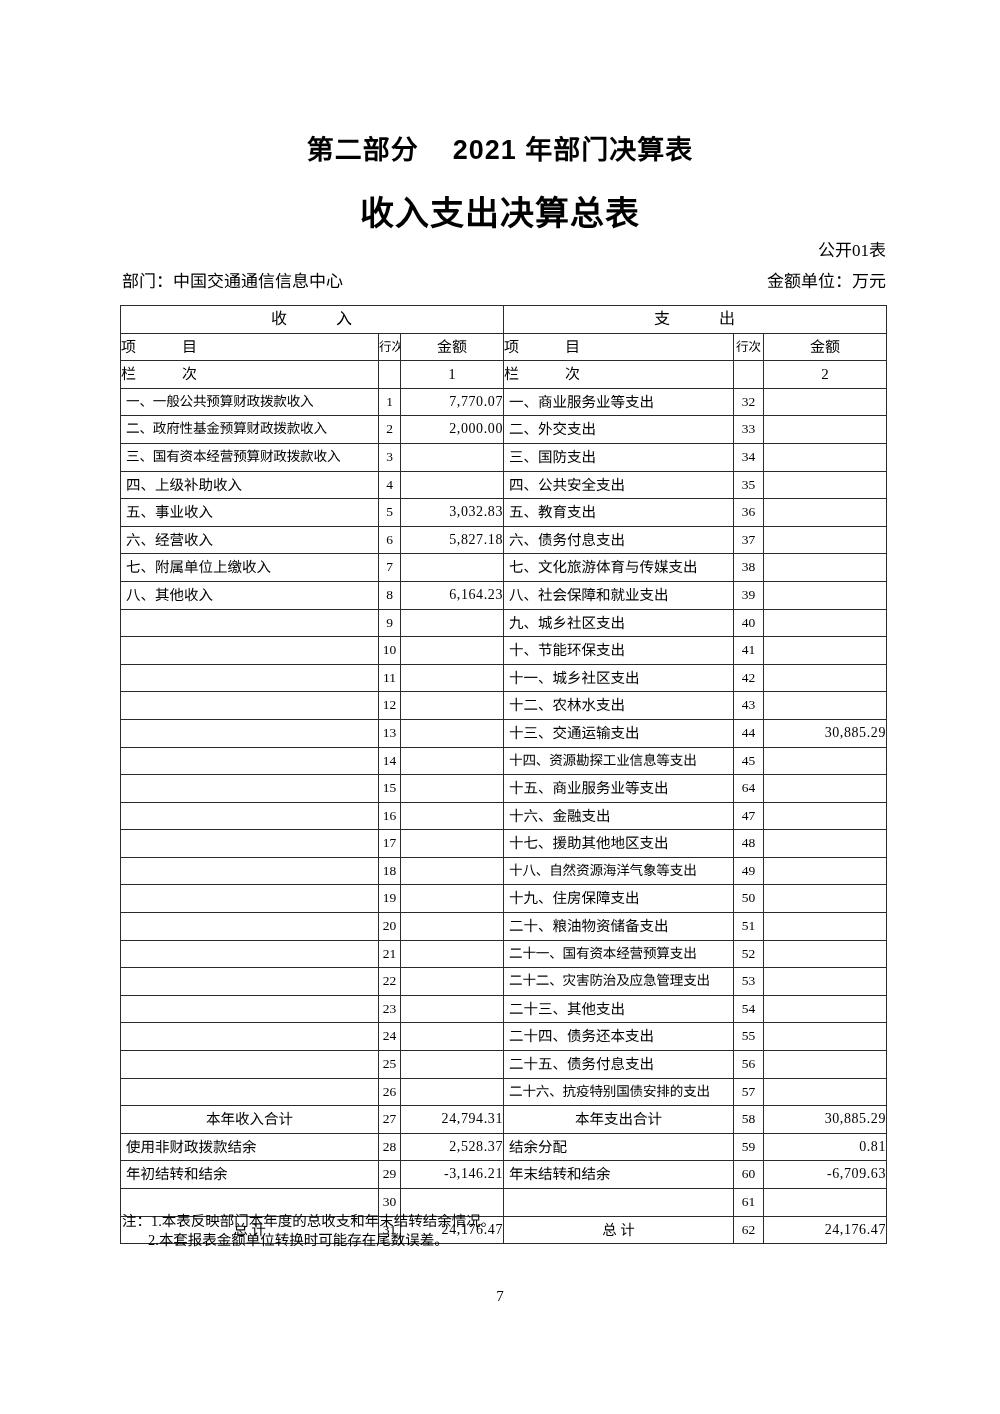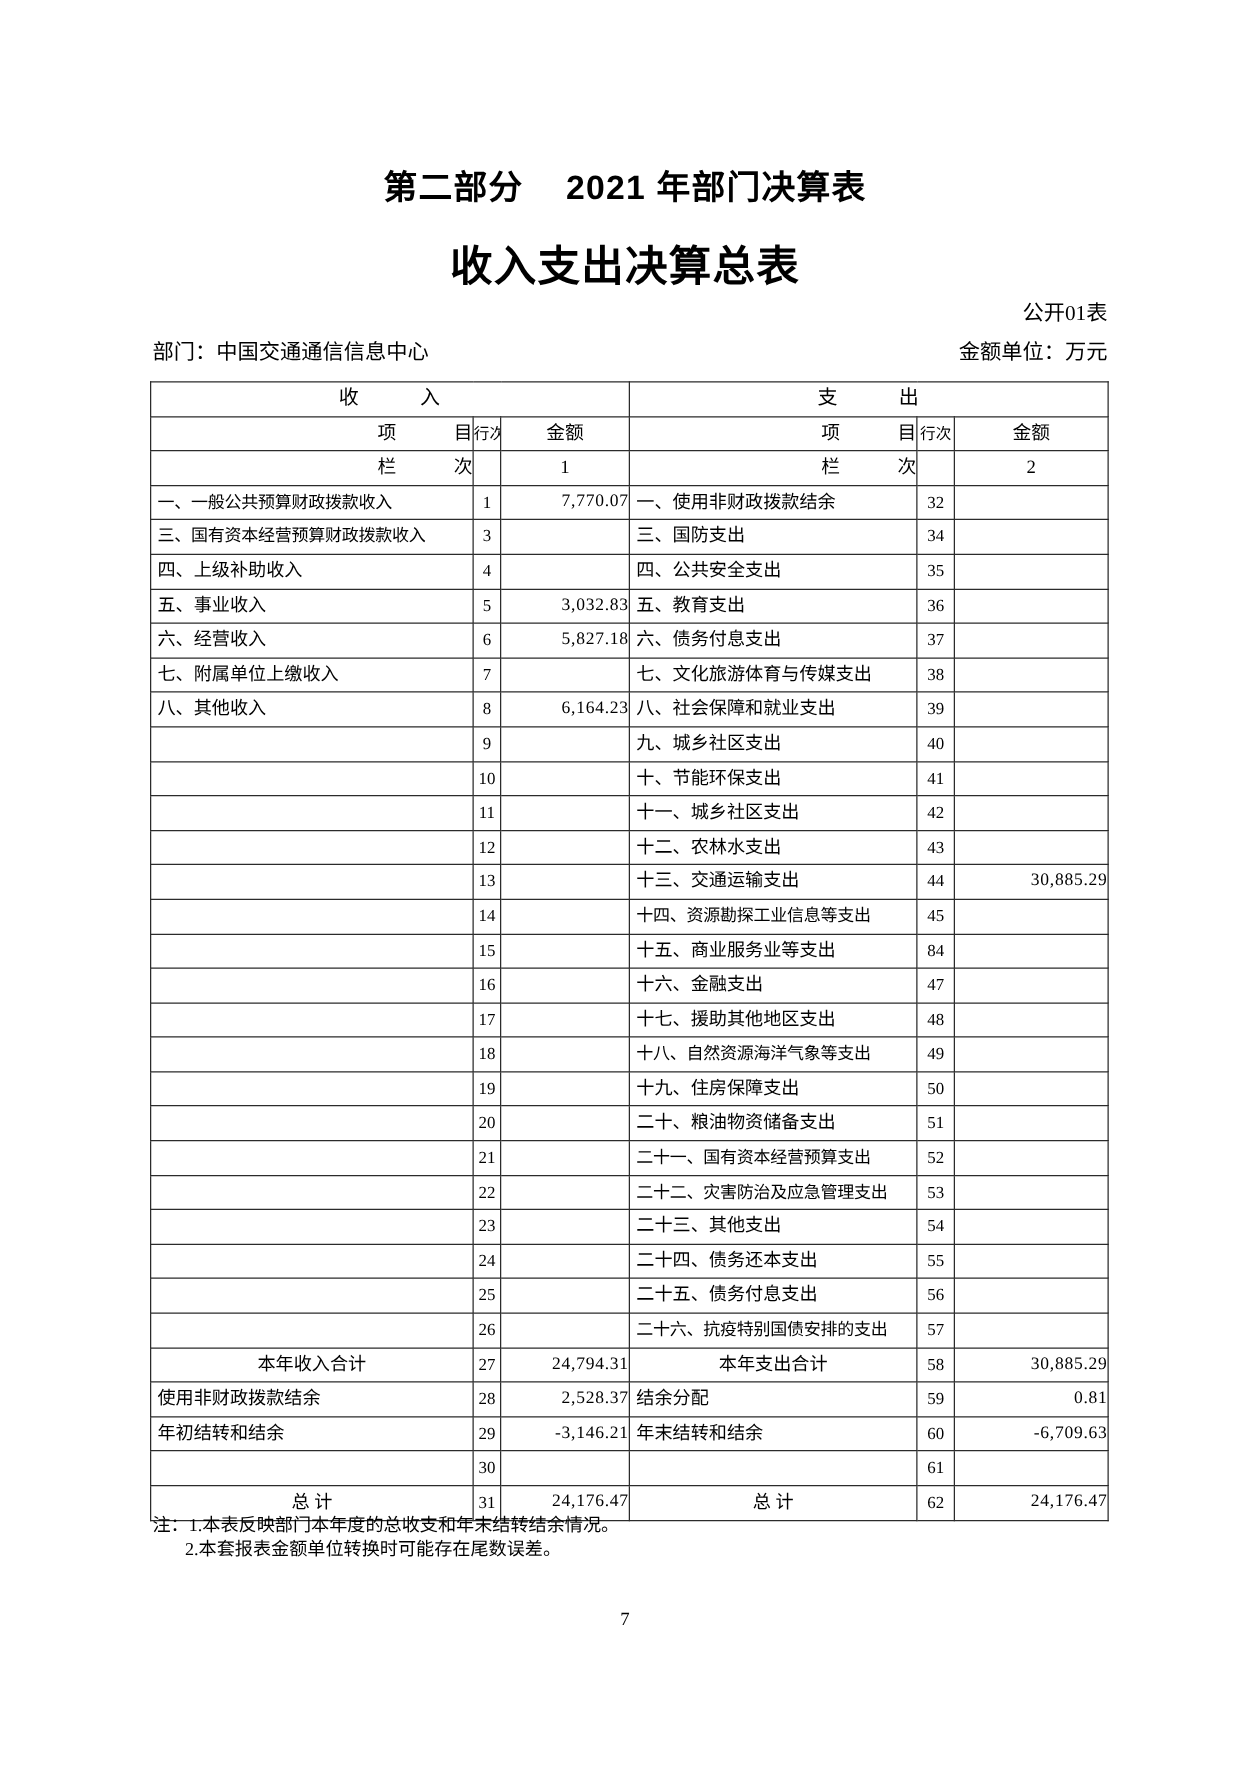--- a/index.html
+++ b/index.html
@@ -110,21 +110,21 @@
   
   .grp {
     text-align: center;
     font-size: 16px;
     letter-spacing: 1px;
   }
   .grp .sp { display: inline-block; width: 48px; }
 
   
   .sub {
-    text-align: right;
+    text-align: left;
     font-size: 15px;
   }
   .sub .sp { display: inline-block; width: 46px; }
   .subsm { text-align: center; font-size: 12.5px; }
 
   
   .ctr { text-align: center; }
 
   
   .notes {
@@ -206,23 +206,35 @@
           <td class="sub" style="text-align:center;padding-right:0">2</td>
         </tr>
 
       <tr>
             <td class="c-label">
               <span class="itemtext fit">一、一般公共预算财政拨款收入</span>
             </td>
             <td class="c-rownum">1</td>
             <td class="c-amount">7,770.07</td>
             <td class="c-label-r">
-              <span class="itemtext">一、使用非财政拨款结余</span>
+              <span class="itemtext">一、商业服务业等支出</span>
             </td>
             <td class="c-rownum-r">32</td>
+            <td class="c-amount-r"></td>
+          </tr>
+          <tr>
+            <td class="c-label">
+              <span class="itemtext fit">二、政府性基金预算财政拨款收入</span>
+            </td>
+            <td class="c-rownum">2</td>
+            <td class="c-amount">2,000.00</td>
+            <td class="c-label-r">
+              <span class="itemtext">二、外交支出</span>
+            </td>
+            <td class="c-rownum-r">33</td>
             <td class="c-amount-r"></td>
           </tr>
           <tr>
             <td class="c-label">
               <span class="itemtext fit">三、国有资本经营预算财政拨款收入</span>
             </td>
             <td class="c-rownum">3</td>
             <td class="c-amount"></td>
             <td class="c-label-r">
               <span class="itemtext">三、国防支出</span>
@@ -350,21 +362,21 @@
             <td class="c-rownum-r">45</td>
             <td class="c-amount-r"></td>
           </tr>
           <tr>
             <td class="c-label"></td>
             <td class="c-rownum">15</td>
             <td class="c-amount"></td>
             <td class="c-label-r">
               <span class="itemtext">十五、商业服务业等支出</span>
             </td>
-            <td class="c-rownum-r">84</td>
+            <td class="c-rownum-r">64</td>
             <td class="c-amount-r"></td>
           </tr>
           <tr>
             <td class="c-label"></td>
             <td class="c-rownum">16</td>
             <td class="c-amount"></td>
             <td class="c-label-r">
               <span class="itemtext">十六、金融支出</span>
             </td>
             <td class="c-rownum-r">47</td>

